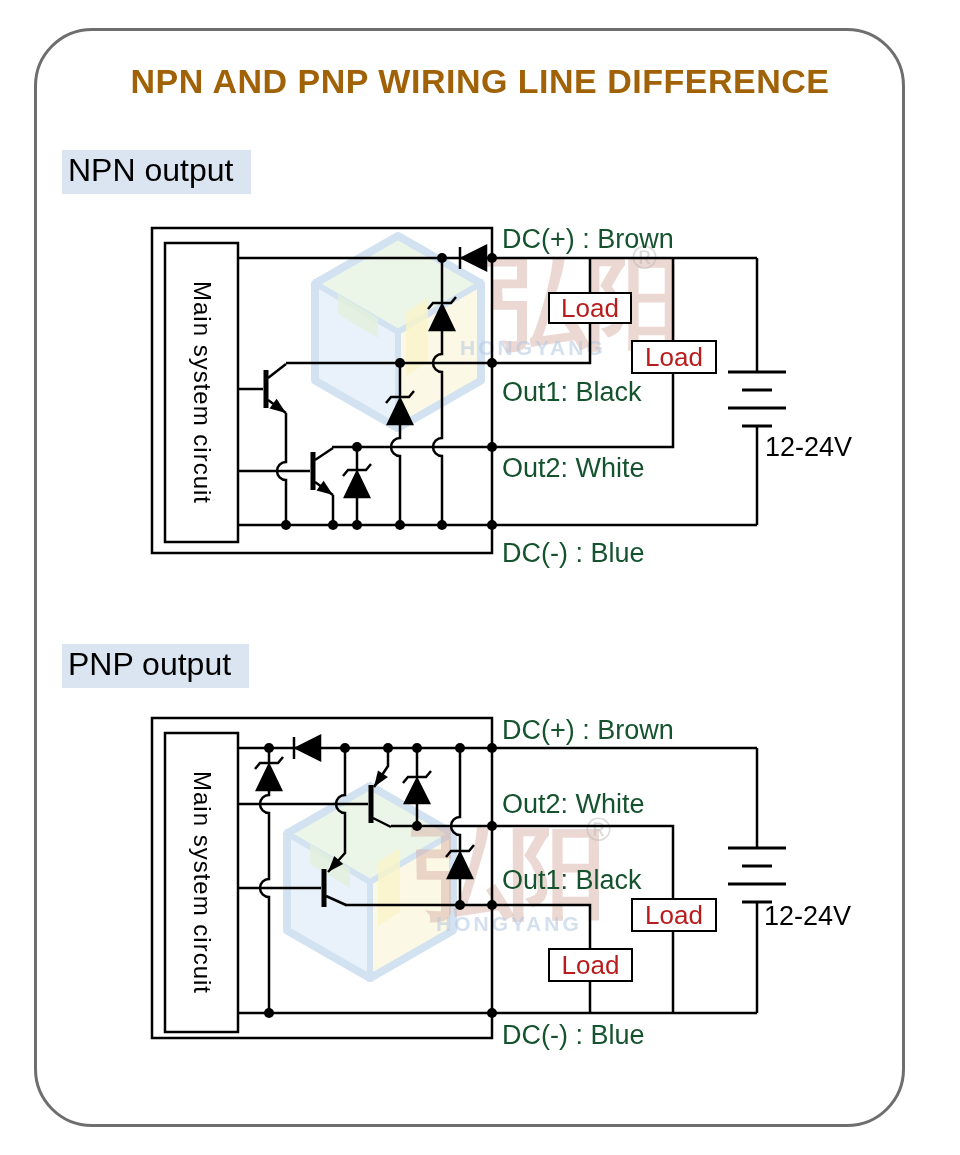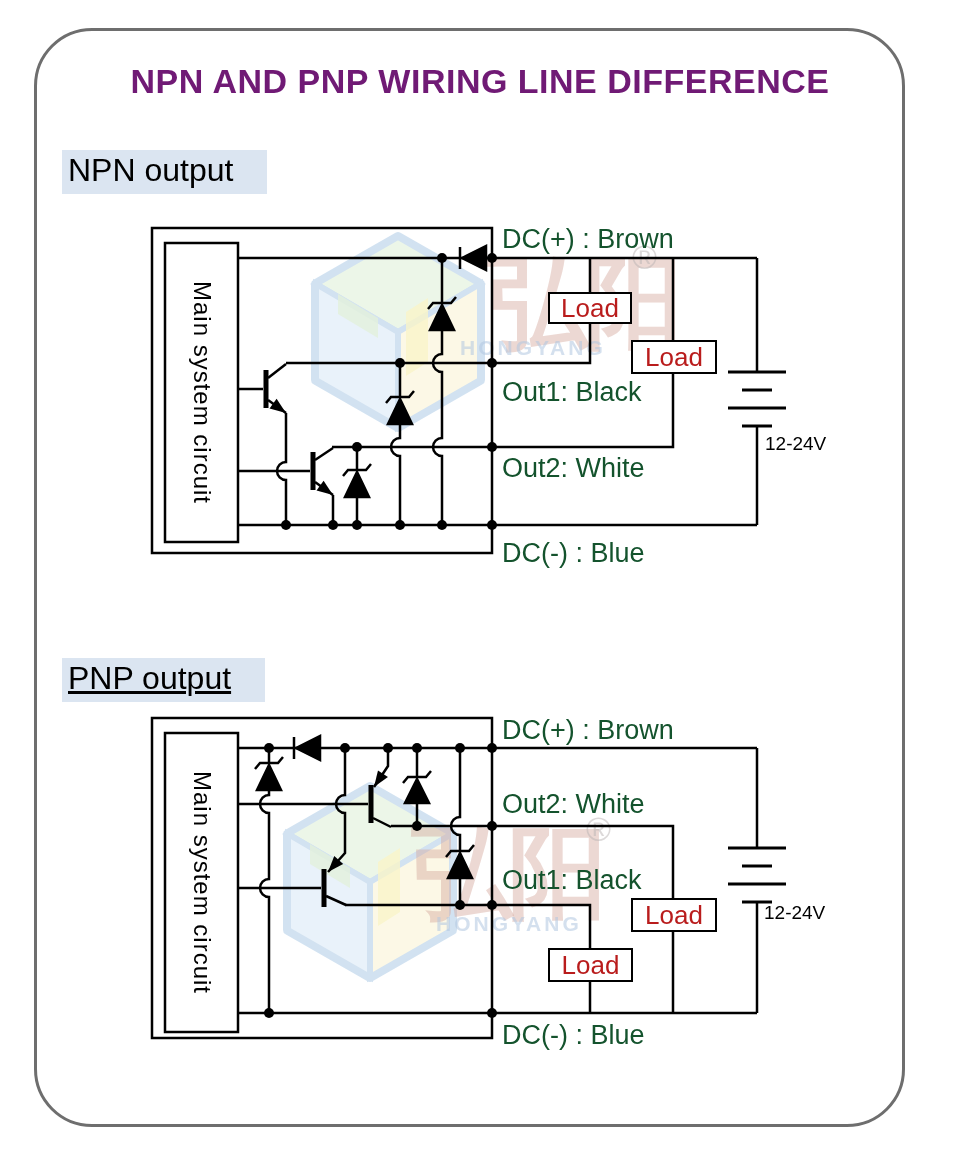--- a/index.html
+++ b/index.html
@@ -6,28 +6,28 @@
   .page{
     position:relative;width:960px;height:1155px;background:#ffffff;
     font-family:"Liberation Sans", sans-serif;overflow:hidden;
   }
   .frame{
     position:absolute;left:34px;top:28px;width:871px;height:1099px;
     border:3px solid #6e6e6e;border-radius:58px;box-sizing:border-box;
   }
   .title{
     position:absolute;left:0;right:0;top:62px;margin:0;text-align:center;
-    font-size:34px;font-weight:bold;color:#701a75;letter-spacing:0.5px;
+    font-size:34px;font-weight:bold;color:#a16207;letter-spacing:0.5px;
   }
   .section-heading{
     position:absolute;background:#dbe5f1;color:#000;
-    font-size:32px;padding:4px 34px 6px 6px;line-height:1.05;
+    font-size:32px;padding:4px 18px 6px 6px;line-height:1.05;
   }
   #npn-heading{left:62px;top:150px;}
-  #pnp-heading{left:62px;top:658px;text-decoration:underline;}
+  #pnp-heading{left:62px;top:644px;}
   .wires{position:absolute;left:0;top:0;z-index:2;}
   .watermark{position:absolute;left:0;top:0;width:816px;height:1155px;z-index:1;}
   .wm-cjk{
     position:absolute;font-size:100px;font-weight:bold;line-height:1;
     color:rgba(213,168,158,0.45);letter-spacing:-4px;white-space:nowrap;
   }
   .wm-latin{
     position:absolute;font-size:21px;font-weight:bold;letter-spacing:3px;
     color:rgba(176,198,224,0.55);white-space:nowrap;
   }
@@ -46,21 +46,21 @@
     font-size:26px;color:#b91c1c;z-index:3;line-height:1;
   }
   #npn-load1{left:548px;top:292px;width:84px;height:32px;}
   #npn-load2{left:631px;top:340px;width:86px;height:34px;}
   #pnp-load2{left:631px;top:898px;width:86px;height:34px;}
   #pnp-load1{left:548px;top:948px;width:85px;height:34px;}
   .wire-label{
     position:absolute;font-size:27px;color:#14532d;z-index:3;line-height:1;white-space:nowrap;
   }
   .voltage-label{
-    position:absolute;font-size:19px;color:#000;z-index:3;line-height:1;white-space:nowrap;
+    position:absolute;font-size:27px;color:#000;z-index:3;line-height:1;white-space:nowrap;
   }
 </style>
 </head>
 <body>
 
 <div class="page">
 
   <div class="frame"></div>
 
   <h1 class="title">NPN AND PNP WIRING LINE DIFFERENCE</h1>

